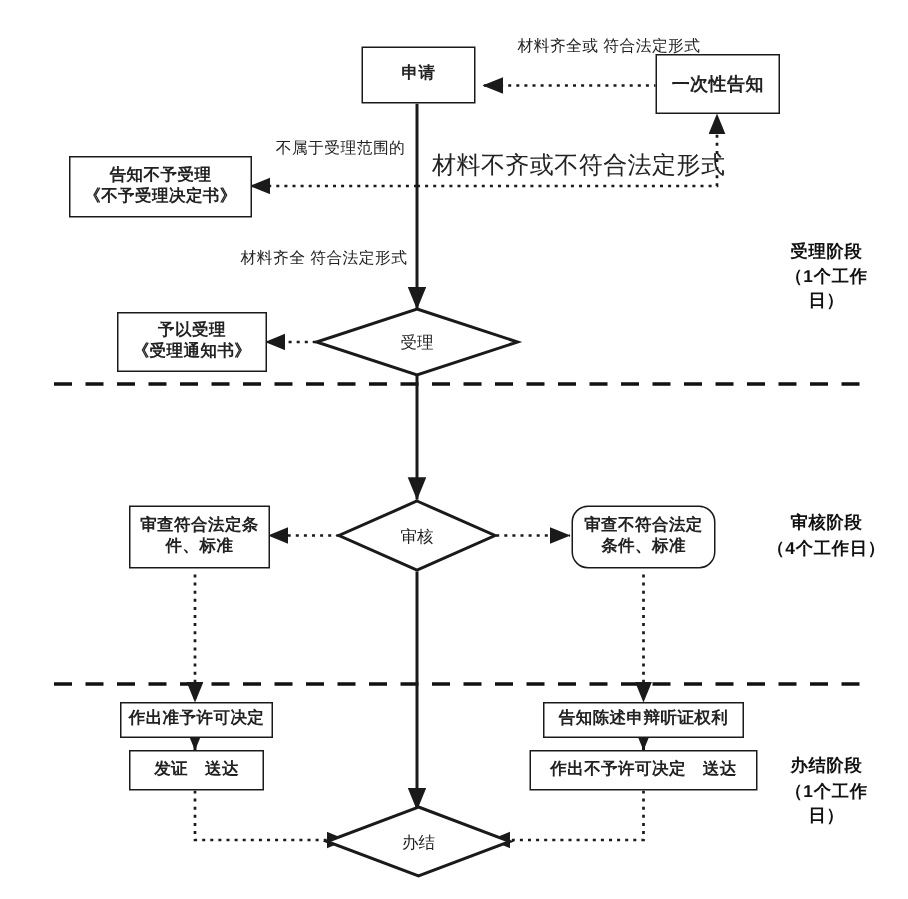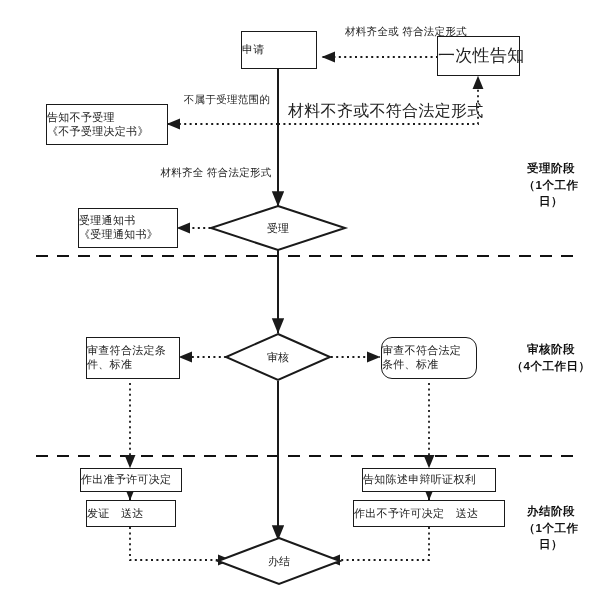--- a/index.html
+++ b/index.html
@@ -24,26 +24,27 @@
     width: 605px;
     height: 599px;
   }
   .node-box {
     position: absolute;
     box-sizing: border-box;
     border: 1.6px solid #1a1a1a;
     background: #ffffff;
     display: flex;
     flex-direction: column;
-    align-items: flex-start;
+    align-items: center;
     justify-content: center;
     text-align: center;
     color: #222222;
     line-height: 1.25;
     letter-spacing: 0.3px;
+    font-weight: bold;
   }
   .node-box .ln {
     display: block;
     white-space: nowrap;
   }
   .diamond-label {
     position: absolute;
     display: flex;
     align-items: center;
     justify-content: center;
@@ -119,31 +120,31 @@
 
     <polygon points="278,206 345,228 278,250 211,228" fill="#ffffff" stroke="#1a1a1a" stroke-width="2"></polygon>
     <polygon points="278,334 330,357 278,380 226,357" fill="#ffffff" stroke="#1a1a1a" stroke-width="2"></polygon>
     <polygon points="279,538 340,561 279,584 218,561" fill="#ffffff" stroke="#1a1a1a" stroke-width="2"></polygon>
   </svg>
 
   <div class="node-box" style="left:241px; top:31px; width:76px; height:38px; font-size:11px;">
     <span class="ln">申请</span>
   </div>
 
-  <div class="node-box" style="left:437px; top:36px; width:83px; height:40px; font-size:17px;">
+  <div class="node-box" style="left:437px; top:36px; width:83px; height:40px; font-size:12px;">
     <span class="ln">一次性告知</span>
   </div>
 
   <div class="node-box" style="left:46px; top:104px; width:122px; height:41px; font-size:11px;">
     <span class="ln">告知不予受理</span>
     <span class="ln">《不予受理决定书》</span>
   </div>
 
   <div class="node-box" style="left:78px; top:208px; width:100px; height:40px; font-size:11px;">
-    <span class="ln">受理通知书</span>
+    <span class="ln">予以受理</span>
     <span class="ln">《受理通知书》</span>
   </div>
 
   <div class="node-box" style="left:86px; top:337px; width:94px; height:42px; font-size:11px;">
     <span class="ln">审查符合法定条</span>
     <span class="ln">件、标准</span>
   </div>
 
   <div class="node-box" style="left:381px; top:337px; width:96px; height:42px; font-size:11px;border-radius:11px;">
     <span class="ln">审查不符合法定</span>

